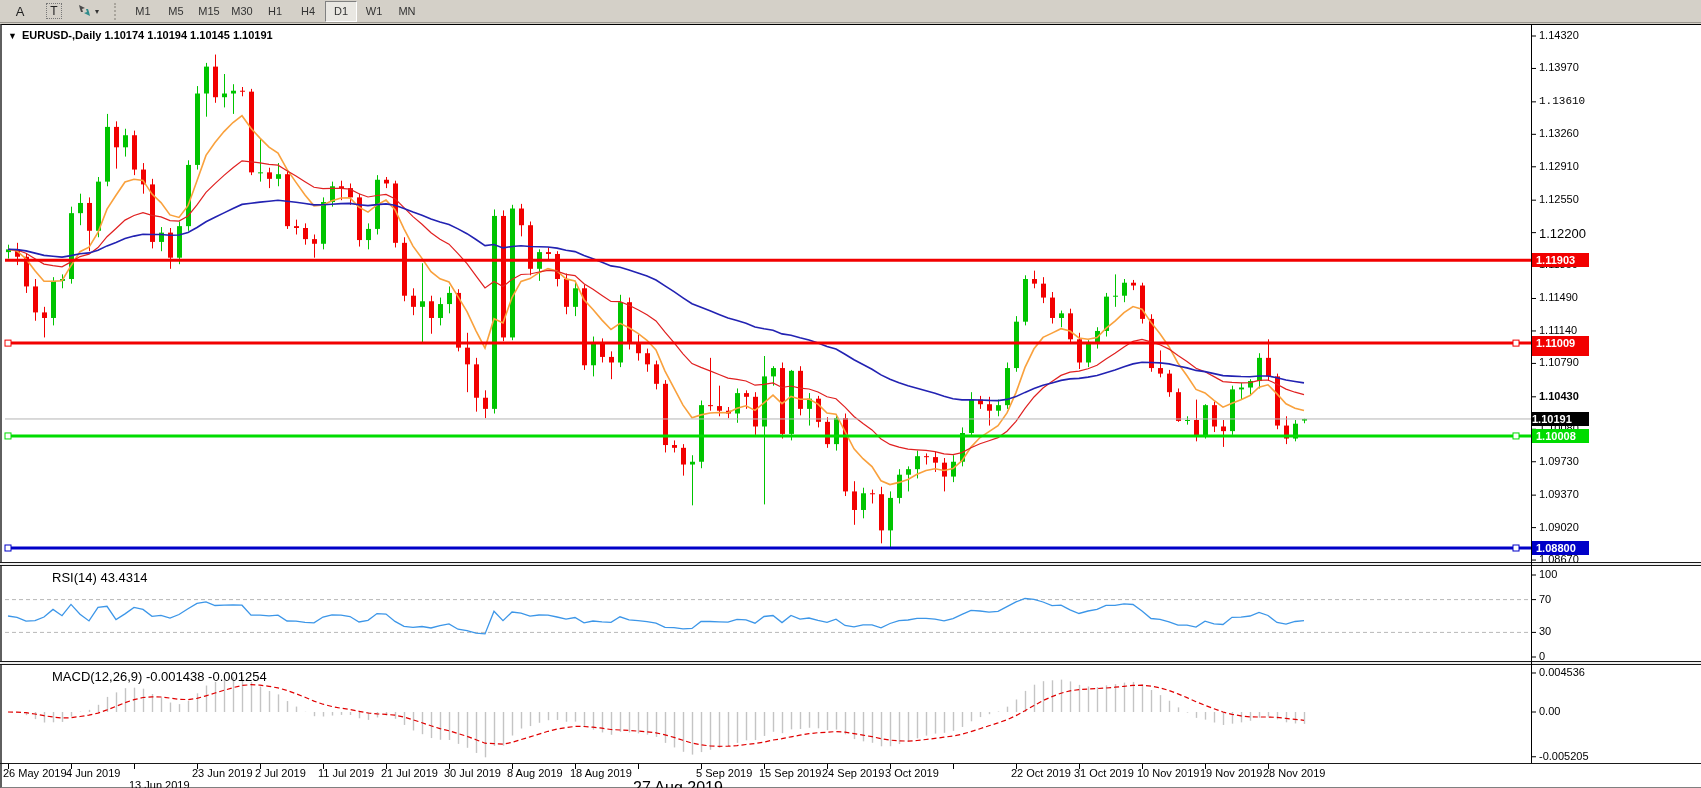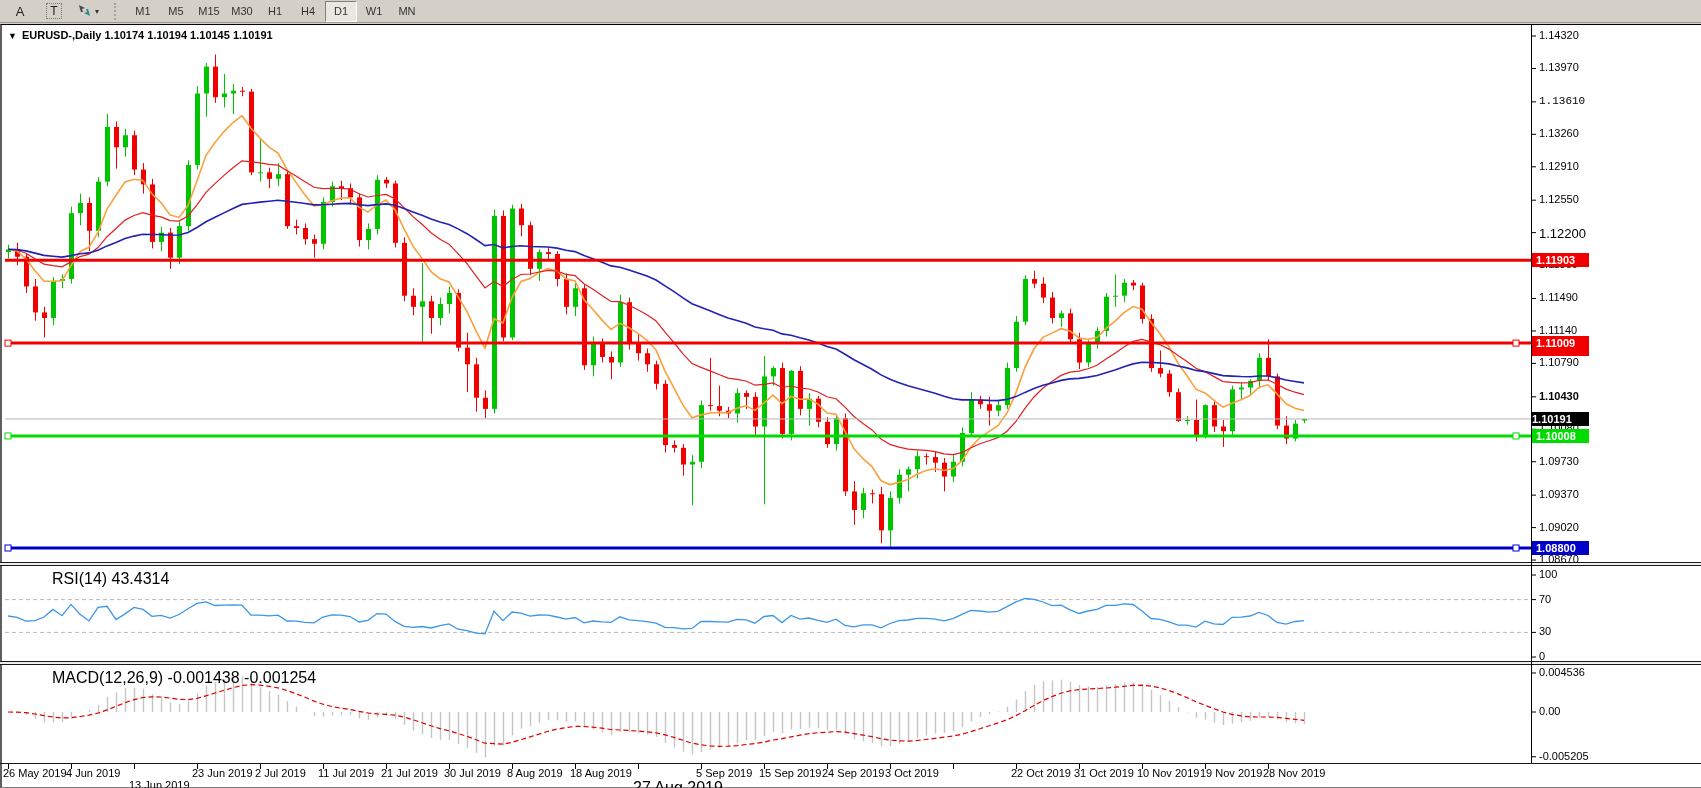--- a/index.html
+++ b/index.html
@@ -18,21 +18,21 @@
   .tf-btn{font-weight:400;font-size:11px;color:#333;}
   .caret{font-size:8px;color:#333;margin-left:2px;}
   
   .chartwin{position:absolute;left:0;top:24px;width:1701px;height:764px;background:#ffffff;
             border-top:1px solid #000;border-left:2px solid #5f5f5f;border-bottom:1px solid #808080;box-sizing:border-box;}
   .overlay-svg{position:absolute;left:0;top:0;width:1701px;height:788px;pointer-events:none;}
   .pane-sep{position:absolute;left:0;width:1701px;height:4px;background:#efefef;
             border-top:1px solid #1a1a1a;border-bottom:1px solid #1a1a1a;box-sizing:border-box;}
   .chart-title{position:absolute;left:8px;top:29px;font-size:11px;font-weight:700;color:#000;white-space:nowrap;}
   .chart-title .dd{font-size:9px;margin-right:5px;}
-  .ind-label{position:absolute;left:8px;font-size:16px;color:#000;white-space:nowrap;padding-left:44px;}
+  .ind-label{position:absolute;left:8px;font-size:13px;color:#000;white-space:nowrap;padding-left:44px;}
 </style>
 </head>
 <body>
 
 <div class="stage">
 
   <div class="toolbar">
     <div class="tb-btn letter">A</div>
     <div class="tb-btn">
       <span class="dotbox">T</span>

